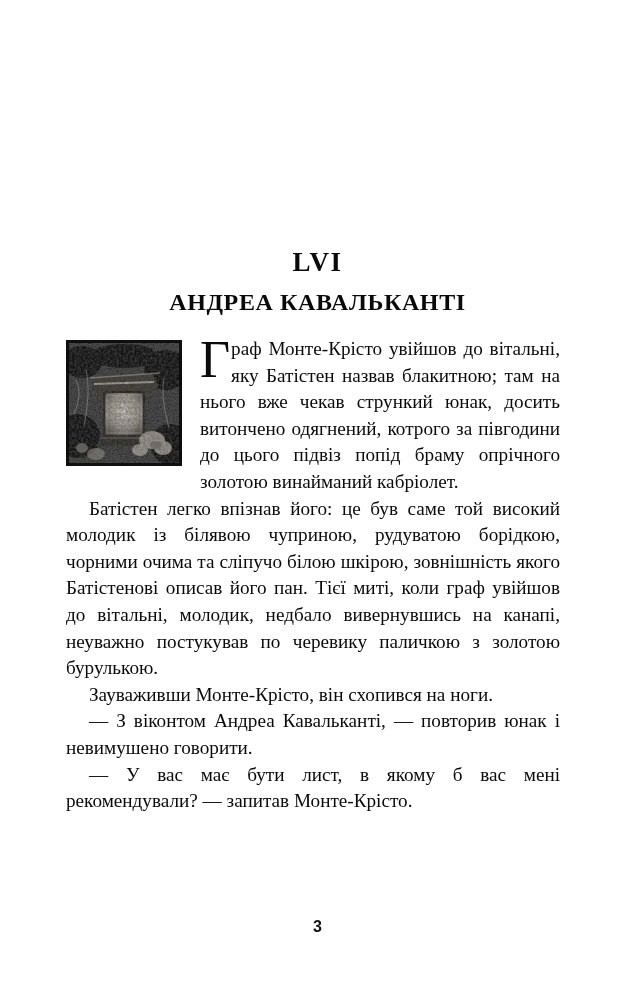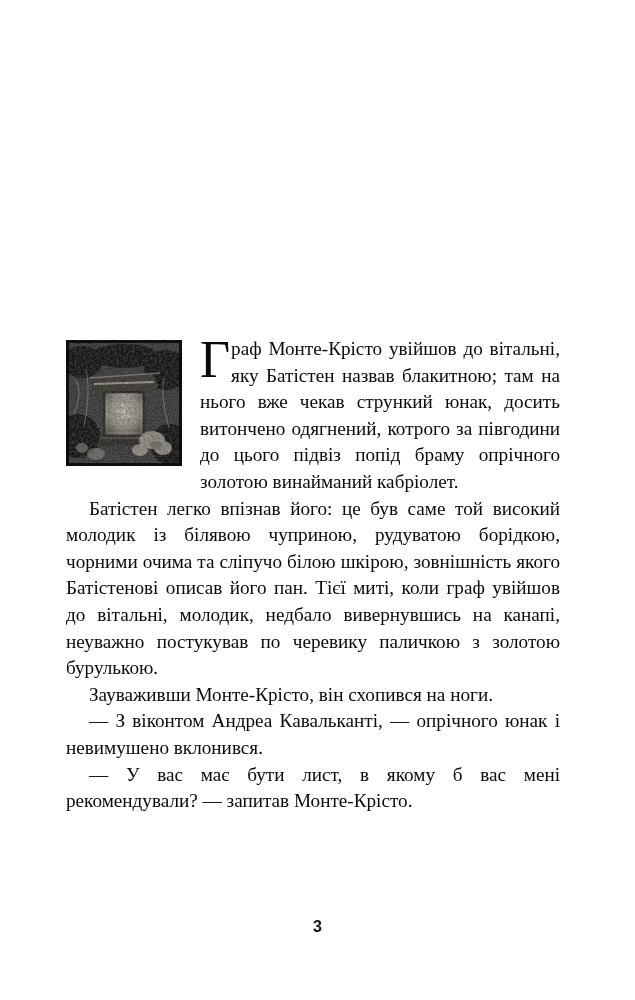--- a/index.html
+++ b/index.html
@@ -109,20 +109,24 @@
     font-size: 16px;
     font-weight: bold;
     color: #111111;
   }
 </style>
 </head>
 <body>
 
 <div class="page">
 
+  <div class="chapter-head">
+    <div class="chapter-number">LVI</div>
+    <div class="chapter-title">АНДРЕА КАВАЛЬКАНТІ</div>
+  </div>
 
   <div class="text-column">
 
     <div class="illustration">
       <svg viewBox="0 0 116 126" xmlns="http://www.w3.org/2000/svg" aria-hidden="true">
         <defs>
           <filter id="grain">
             <feTurbulence type="fractalNoise" baseFrequency="0.85" numOctaves="4" seed="7" result="n"></feTurbulence>
             <feColorMatrix in="n" type="matrix" values="0 0 0 0 0.07
                       0 0 0 0 0.07
@@ -199,21 +203,21 @@
     </div>
 
     <p class="para para-first"><span class="dropcap">Г</span><span>раф Монте-Крісто увійшов до вітальні, яку Батістен назвав блакитною; там на нього вже чекав стрункий юнак, досить витончено одягнений, котрого за півгодини до цього підвіз попід браму опрічного золотою винайманий кабріолет.</span></p>
 
     <p class="para"><span>Батістен легко впізнав його: це був саме той високий молодик із білявою чуприною, рудуватою борідкою, чорними очима та сліпучо білою шкірою, зовнішність якого Батістенові описав його пан. Тієї миті, коли граф увійшов до вітальні, молодик, недбало вивернувшись на канапі, неуважно постукував по черевику паличкою з золотою бурулькою.</span></p>
 
     <p class="para"><span>Зауваживши Монте-Крісто, він схопився на ноги.</span></p>
 
 
 
-    <p class="para"><span>— З віконтом Андреа Кавальканті, — опрічного юнак і невимушено вклонився.</span></p>
+    <p class="para"><span>— З віконтом Андреа Кавальканті, — повторив юнак і невимушено говорити.</span></p>
 
     <p class="para"><span>— У вас має бути лист, в якому б вас мені рекомендували? — запитав Монте-Крісто.</span></p>
 
   </div>
 
   <div class="folio">3</div>
 
 </div>
 
 </body></html>

